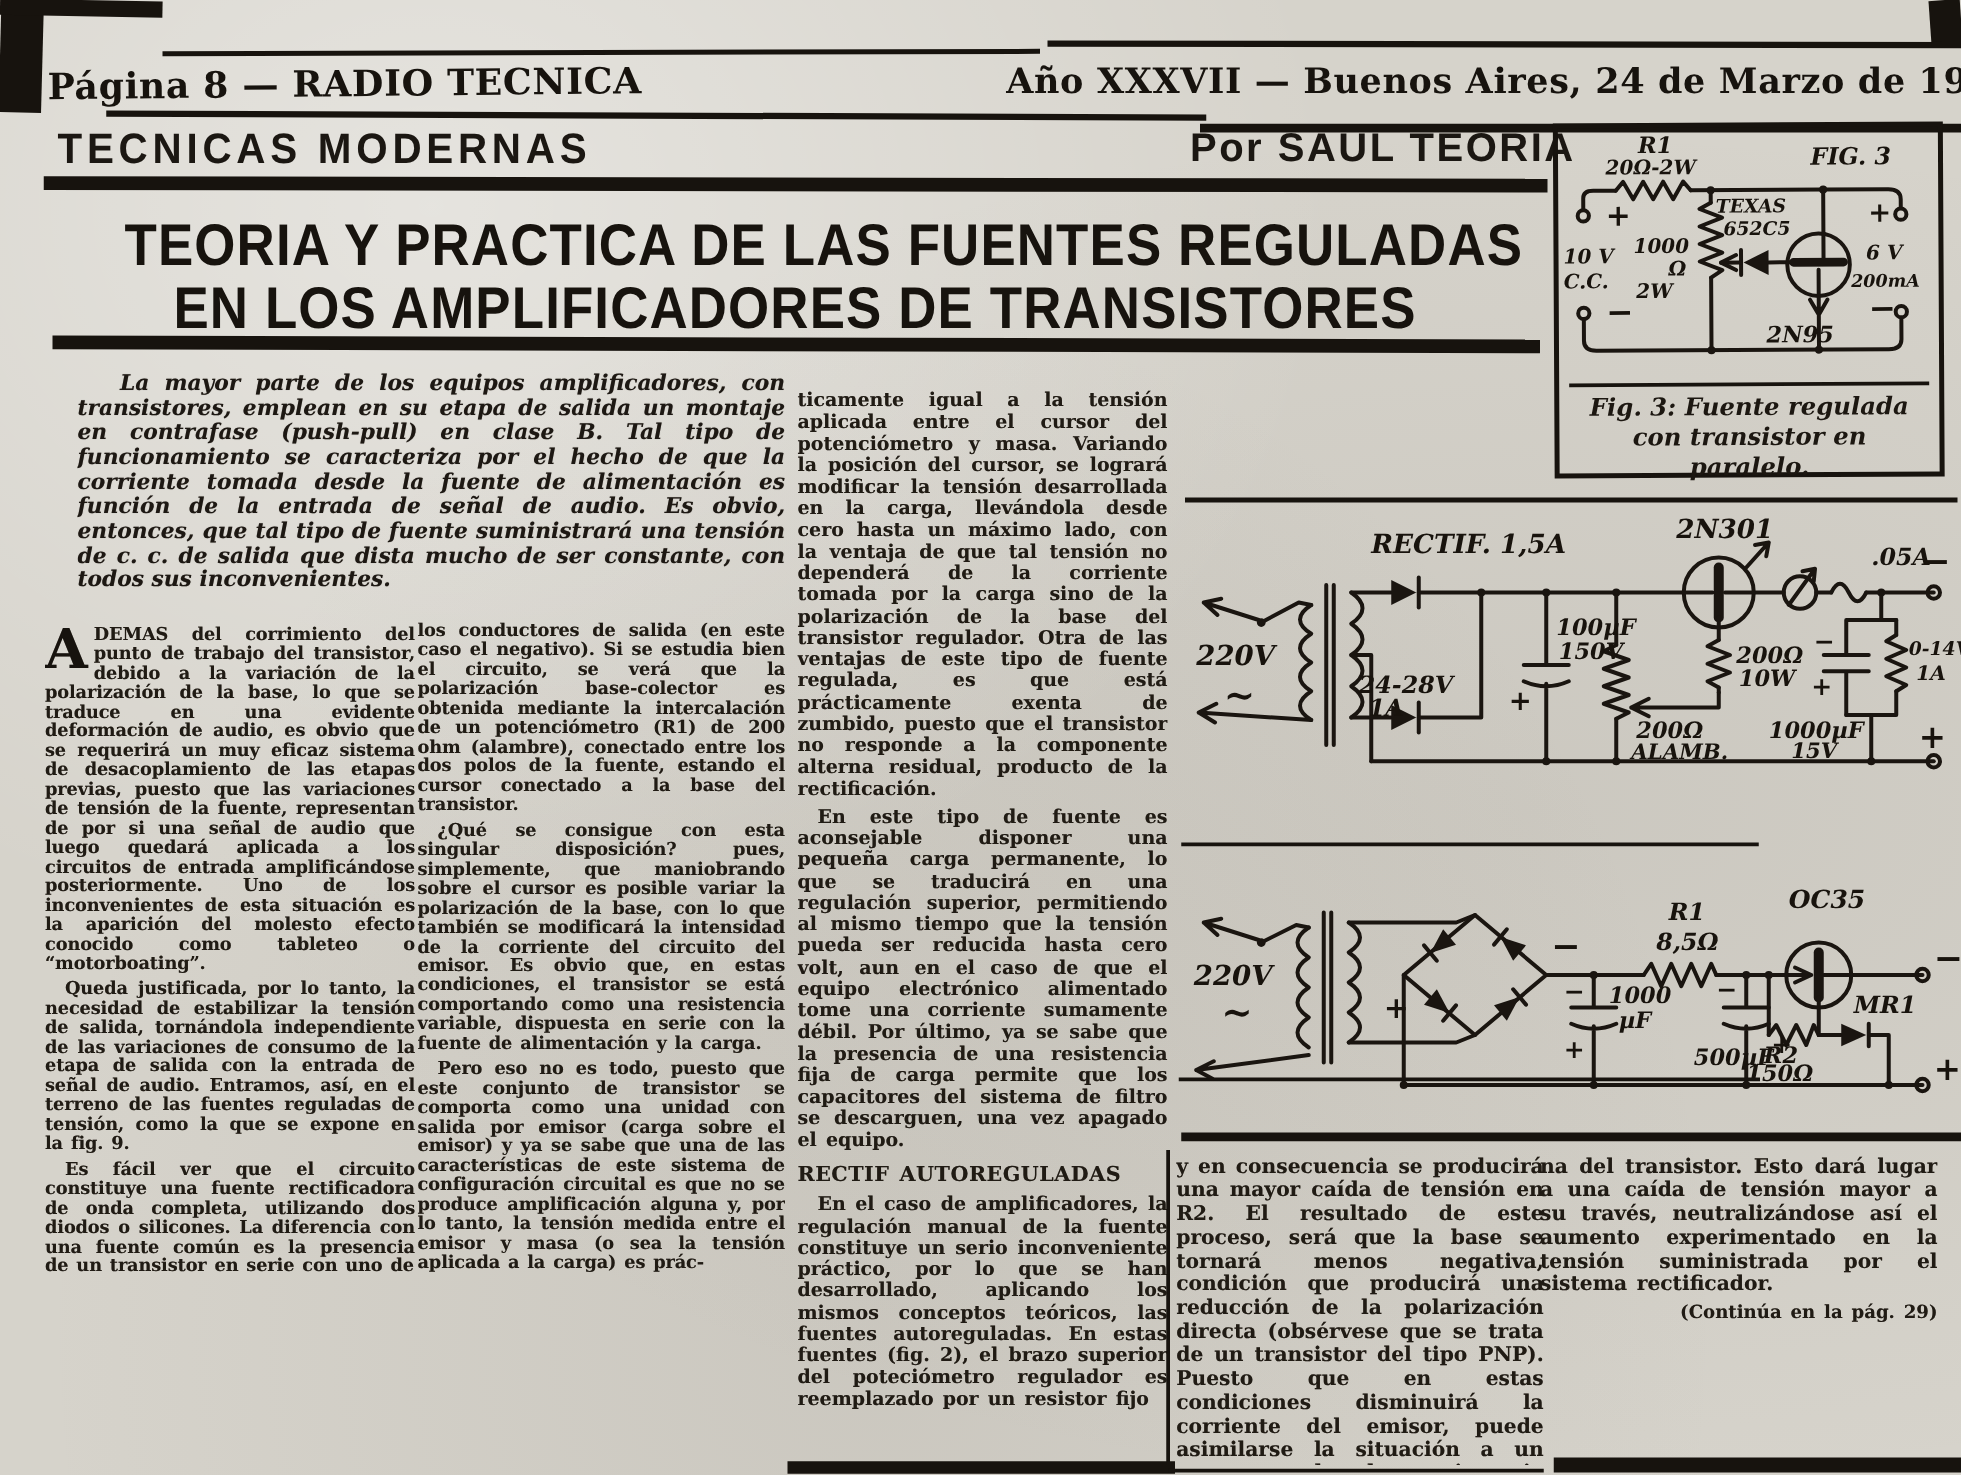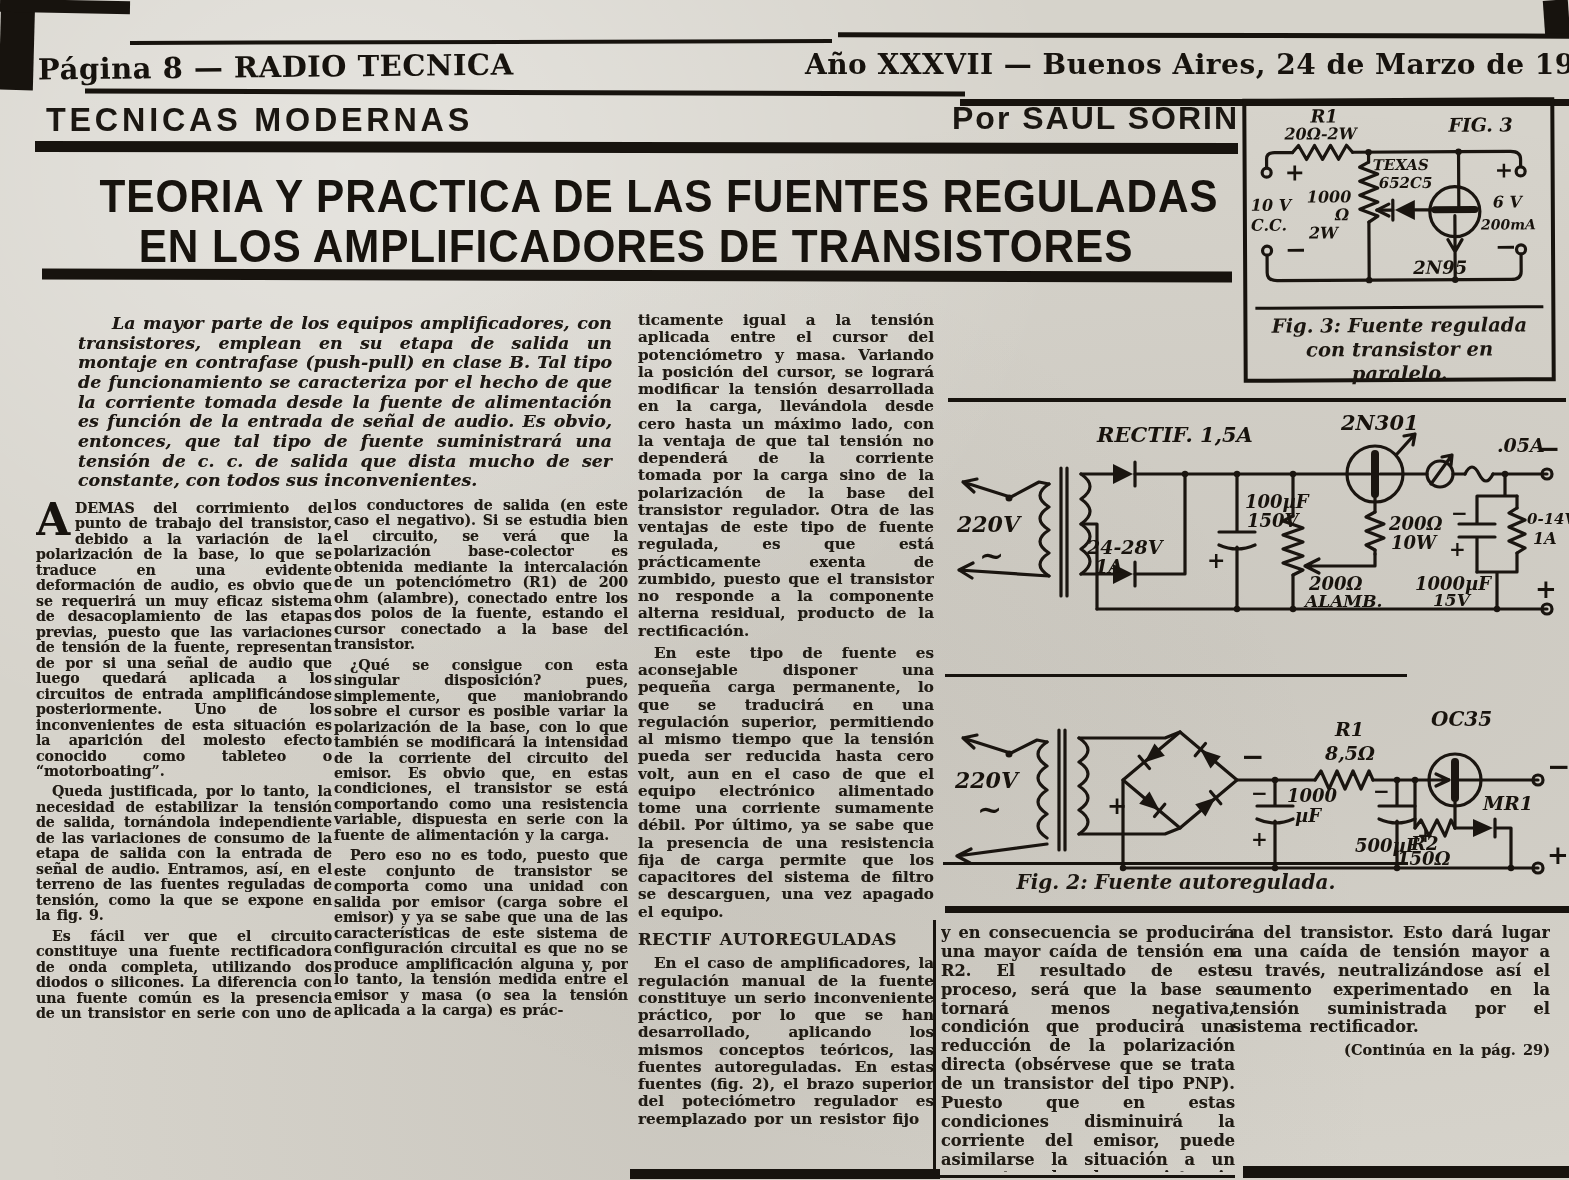--- a/index.html
+++ b/index.html
@@ -25,21 +25,21 @@
 
   
   .headline{position:absolute;left:40px;width:1192px;text-align:center;
     font-family:"Liberation Sans",sans-serif;font-weight:700;font-size:47px;letter-spacing:1px;
     transform:scaleX(.9);transform-origin:center;white-space:nowrap;color:#17130e;}
 
   
   .lede{position:absolute;left:62px;top:298px;width:566px;height:198px;overflow:hidden;
     font-style:italic;font-weight:700;font-size:17.4px;line-height:1.13;text-align:justify;
     color:#1d1813;text-shadow:0 0 .6px rgba(25,18,10,.45);}
-  .lede p{margin:16px;text-indent:34px;}
+  .lede p{margin:0;text-indent:34px;}
 
   
   .col{position:absolute;overflow:hidden;text-align:justify;font-weight:700;
     color:#201b14;text-shadow:0 0 .5px rgba(25,18,10,.4);}
   .col p{margin:0 0 5px 0;}
   .col p.indent{text-indent:16px;}
   .c-main{font-size:14.2px;line-height:1.09;letter-spacing:-.1px;word-spacing:1.5px;}
   .c-wide{font-size:15.2px;line-height:1.135;word-spacing:2px;}
   .c-bottom{font-size:16.2px;line-height:1.165;word-spacing:2px;}
   .dropcap{float:left;font-size:44px;line-height:32px;font-weight:700;margin:3px 5px 0 0;color:#17130e;}
@@ -72,21 +72,21 @@
   <div class="artifact" style="left:1544px;top:0;width:25px;height:36px;transform:rotate(-4deg);"></div>
 
   <div class="rule" style="left:130px;top:40px;width:702px;height:4px;transform:rotate(-.15deg);"></div>
   <div class="rule" style="left:838px;top:33px;width:731px;height:5px;transform:rotate(.1deg);"></div>
   <div class="rule" style="left:85px;top:90px;width:880px;height:5px;transform:rotate(.2deg);"></div>
   <div class="rule" style="left:960px;top:99px;width:609px;height:7px;"></div>
 
   <div class="mast-text" style="left:38px;top:50px;transform:rotate(-.6deg);">Página 8 — RADIO TECNICA</div>
   <div class="mast-text" style="left:805px;top:48px;font-size:28px;">Año XXXVII — Buenos Aires, 24 de Marzo de 1971 — Nº 1.930</div>
   <div class="section-head" style="left:46px;top:100px;">TECNICAS MODERNAS</div>
-  <div class="byline" style="left:952px;top:100px;">Por SAUL SORIN</div>
+  <div class="byline" style="left:952px;top:100px;">Por SAUL TEORIA</div>
   <div class="rule" style="left:35px;top:142px;width:1203px;height:11px;transform:rotate(.1deg);"></div>
 
   <div class="headline" style="top:168px;">TEORIA Y PRACTICA DE LAS FUENTES REGULADAS</div>
   <div class="headline" style="top:218px;">EN LOS AMPLIFICADORES DE TRANSISTORES</div>
   <div class="rule" style="left:42px;top:270px;width:1190px;height:11px;transform:rotate(.15deg);"></div>
 
   <div class="lede">
     <p>La mayor parte de los equipos amplificadores, con transistores, emplean en su etapa de salida un montaje en contrafase (push-pull) en clase B. Tal tipo de funcionamiento se caracteriza por el hecho de que la corriente tomada desde la fuente de alimentación es función de la entrada de señal de audio. Es obvio, entonces, que tal tipo de fuente suministrará una tensión de c. c. de salida que dista mucho de ser constante, con todos sus inconvenientes.</p>
   </div>
 
@@ -362,21 +362,20 @@
     <text x="472" y="162" font-size="20">+</text>
     <text x="486" y="46" font-size="20">OC35</text>
     <text x="538" y="130" font-size="19">MR1</text>
     <text x="466" y="170" font-size="18">R2</text>
     <text x="452" y="185" font-size="18">150Ω</text>
     <text x="602" y="96" font-size="28">−</text>
     <text x="602" y="184" font-size="26">+</text>
   </svg>
 
   <div class="rule" style="left:943px;top:862px;width:465px;height:3px;"></div>
-  <div class="figcap" style="left:945px;top:870px;width:462px;font-size:20px;">Fig. 2: Fuente autoregulada.</div>
   <div class="rule" style="left:945px;top:906px;width:624px;height:7px;"></div>
 
   <div class="rule" style="left:933px;top:920px;width:3px;height:252px;"></div>
 
   <div class="col c-bottom" style="left:941px;top:924px;width:294px;height:248px;">
     <p>y en consecuencia se producirá una mayor caída de tensión en R2. El resultado de este proceso, será que la base se tornará menos negativa, condición que producirá una reducción de la polarización directa (obsérvese que se trata de un transistor del tipo PNP). Puesto que en estas condiciones disminuirá la corriente del emisor, puede asimilarse la situación a un aumento de la resistencia inter-</p>
   </div>
 
   <div class="col c-bottom" style="left:1232px;top:924px;width:318px;height:240px;">
     <p>na del transistor. Esto dará lugar a una caída de tensión mayor a su través, neutralizándose así el aumento experimentado en la tensión suministrada por el sistema rectificador.</p>

